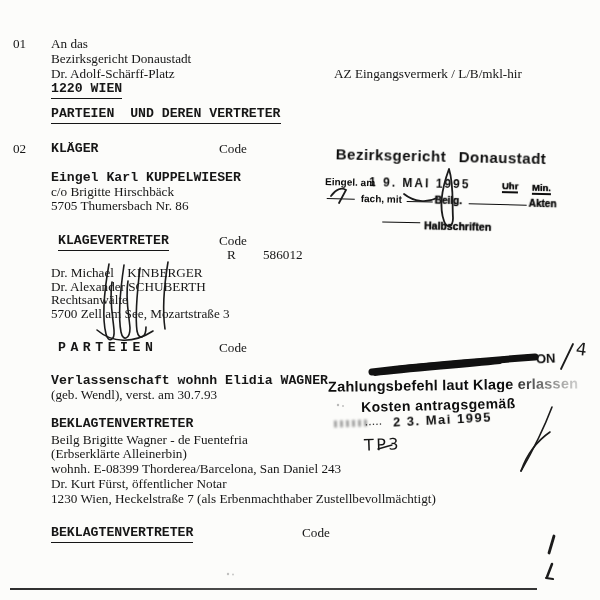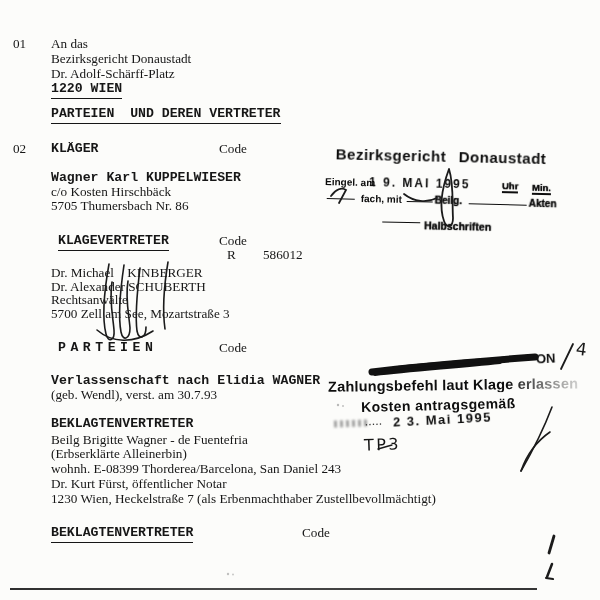--- a/index.html
+++ b/index.html
@@ -32,43 +32,44 @@
 </style>
 </head>
 <body>
 
 <div class="page">
 
   <div class="t" style="left:13px;top:37px">01</div>
   <div class="t" style="left:51px;top:37px">An das</div>
   <div class="t" style="left:51px;top:52px">Bezirksgericht Donaustadt</div>
   <div class="t" style="left:51px;top:67px">Dr. Adolf-Schärff-Platz</div>
+  <div class="t" style="left:334px;top:67px">AZ Eingangsvermerk / L/B/mkl-hir</div>
   <div class="t b u" style="left:51px;top:82px">1220 WIEN</div>
 
   <div class="t b u" style="left:51px;top:107px">PARTEIEN  UND DEREN VERTRETER</div>
 
   <div class="t" style="left:13px;top:142px">02</div>
   <div class="t b" style="left:51px;top:142px">KLÄGER</div>
   <div class="t" style="left:219px;top:142px">Code</div>
-  <div class="t b" style="left:51px;top:171px">Wagner Karl KUPPELWIESER</div>
-  <div class="t" style="left:51px;top:185px">c/o Kosten Hirschbäck</div>
+  <div class="t b" style="left:51px;top:171px">Eingel Karl KUPPELWIESER</div>
+  <div class="t" style="left:51px;top:185px">c/o Brigitte Hirschbäck</div>
   <div class="t" style="left:51px;top:199px">5705 Thumersbach Nr. 86</div>
 
   <div class="t b u" style="left:58px;top:234px">KLAGEVERTRETER</div>
   <div class="t" style="left:219px;top:234px">Code</div>
   <div class="t" style="left:227px;top:248px">R</div>
   <div class="t" style="left:263px;top:248px">586012</div>
   <div class="t" style="left:51px;top:266px">Dr. Michael    KINBERGER</div>
   <div class="t" style="left:51px;top:280px">Dr. Alexander SCHUBERTH</div>
   <div class="t" style="left:51px;top:293px">Rechtsanwälte</div>
   <div class="t" style="left:51px;top:307px">5700 Zell am See, Mozartstraße 3</div>
 
   <div class="t b ls" style="left:58px;top:341px">PARTEIEN</div>
   <div class="t" style="left:219px;top:341px">Code</div>
-  <div class="t b" style="left:51px;top:374px">Verlassenschaft nach Elidia WAGNER</div>
+  <div class="t b" style="left:51px;top:374px">Verlassenschaft wohnh Elidia WAGNER</div>
   <div class="t" style="left:51px;top:388px">(geb. Wendl), verst. am 30.7.93</div>
 
   <div class="t b" style="left:51px;top:417px">BEKLAGTENVERTRETER</div>
   <div class="t" style="left:51px;top:433px">Beilg Brigitte Wagner - de Fuentefria</div>
   <div class="t" style="left:51px;top:447px">(Erbserklärte Alleinerbin)</div>
   <div class="t" style="left:51px;top:462px">wohnh. E-08399 Thorderea/Barcelona, San Daniel 243</div>
   <div class="t" style="left:51px;top:477px">Dr. Kurt Fürst, öffentlicher Notar</div>
   <div class="t" style="left:51px;top:492px">1230 Wien, Heckelstraße 7 (als Erbenmachthaber Zustellbevollmächtigt)</div>
 
   <div class="t b u" style="left:51px;top:526px">BEKLAGTENVERTRETER</div>

